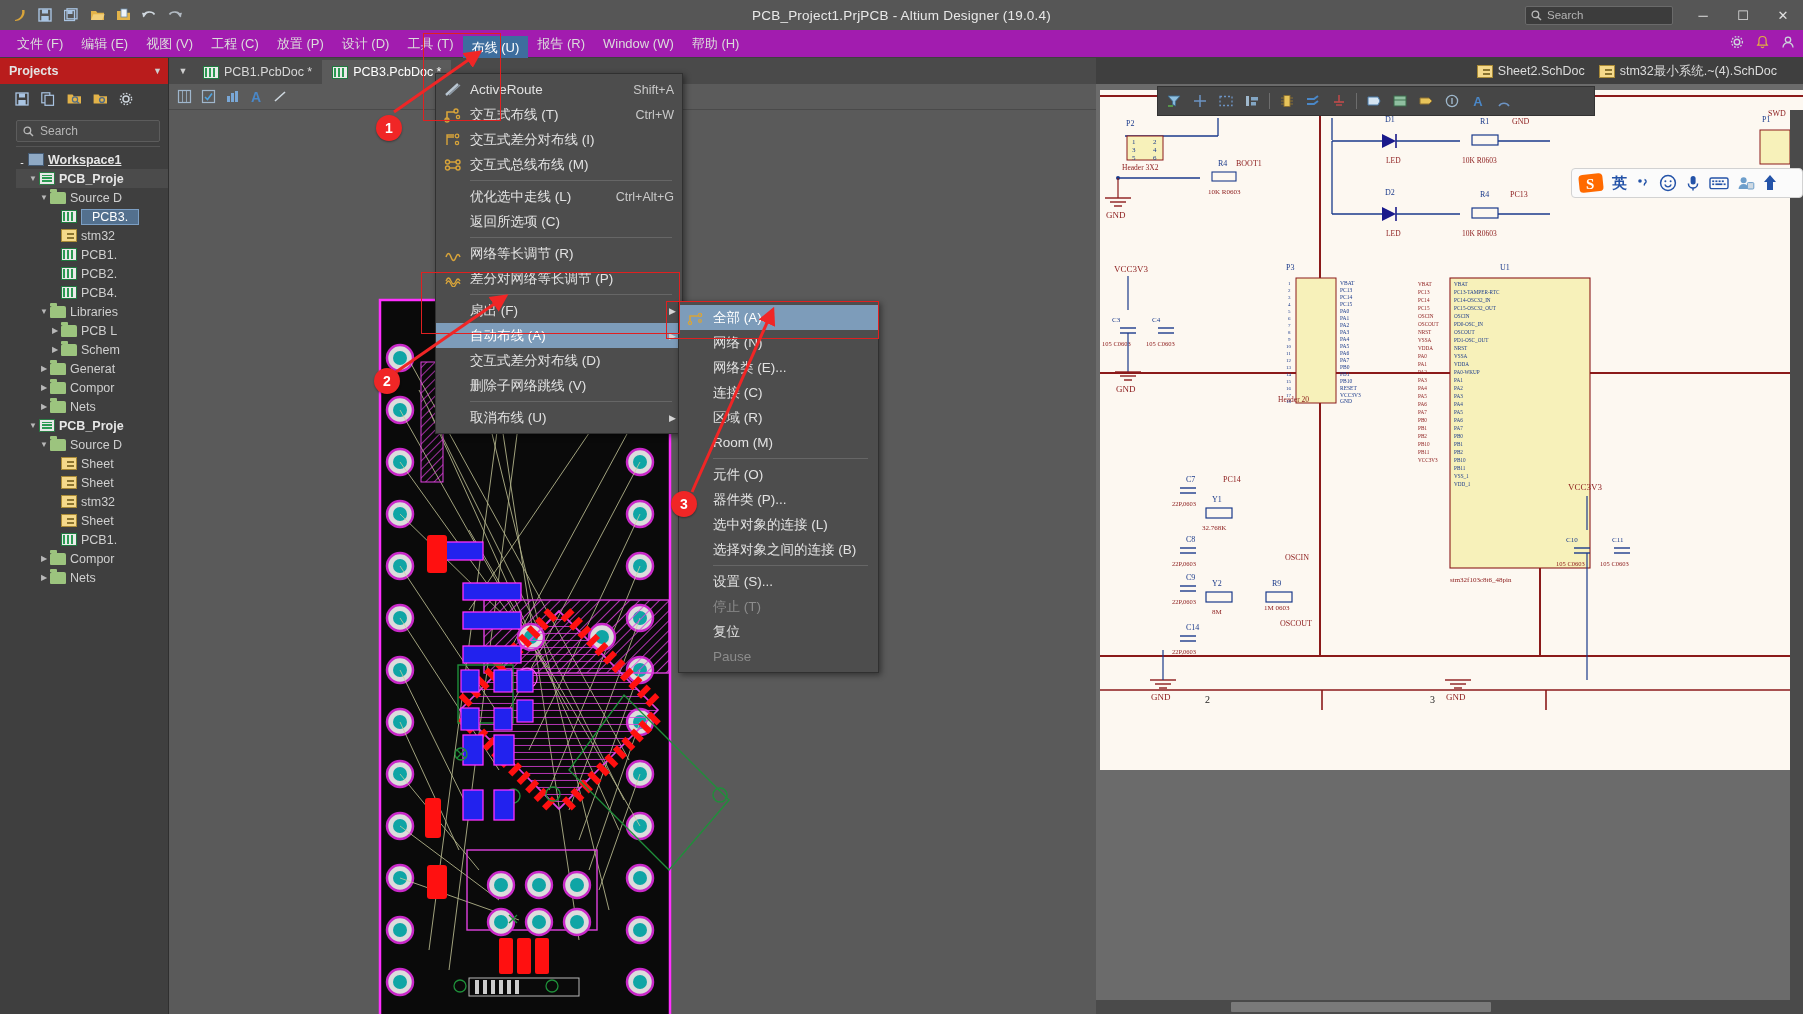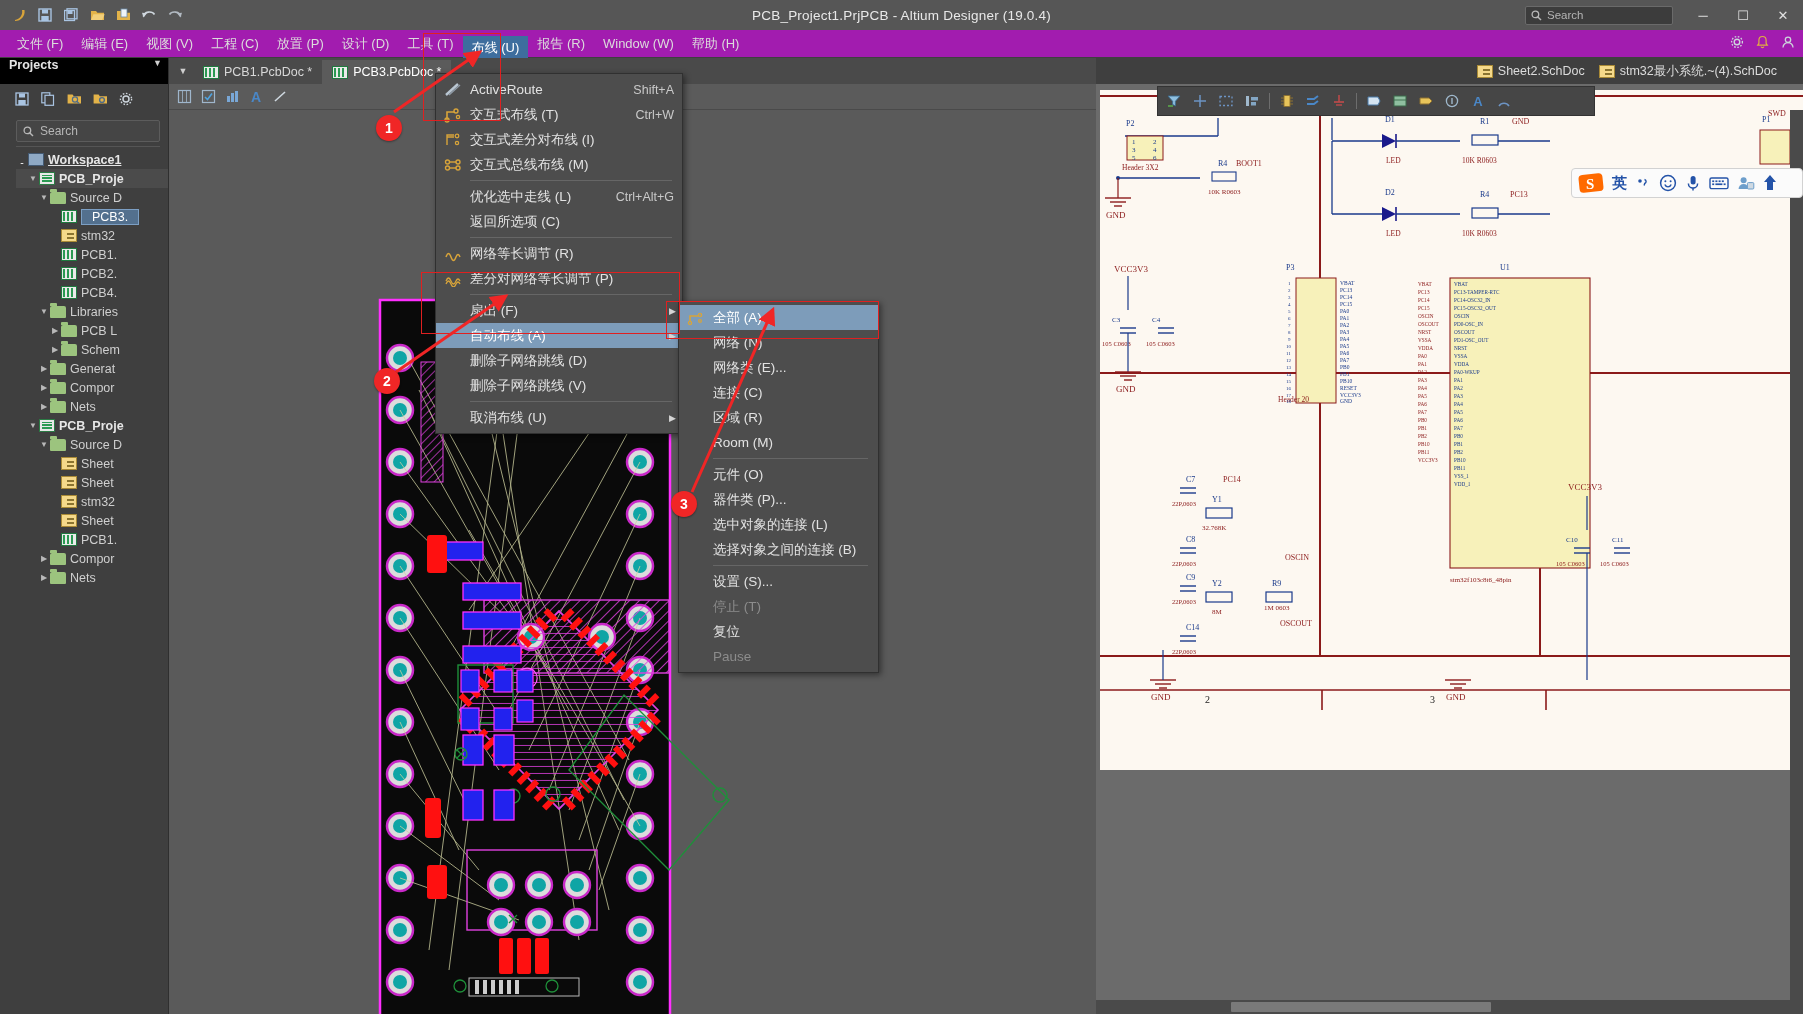--- a/index.html
+++ b/index.html
@@ -43,21 +43,21 @@
   }
   .menu-item.active{ background:#3e6e9e; color:#fff;margin-top:8px; }
   .mb-right{ position:absolute; right:8px; display:flex; gap:12px; align-items:center; color:#cfcfcf; font-size:13px;}
 
   
   .leftpanel{
     position:absolute; left:0; top:58px; width:169px; height:956px;
     background:#3f3f3f; border-right:1px solid #2f2f2f;
   }
   .lp-header{
-    height:26px; background:#000000; display:flex; align-items:flex-start;
+    height:26px; background:#b91c1c; display:flex; align-items:center;
     justify-content:space-between; padding:0 6px 0 9px;
     color:#e4e4e4; font-size:12.5px; font-weight:bold;
   }
   .lp-caret{ color:#cfcfcf; font-size:9px; }
   .lp-toolbar{
     height:30px; display:flex; align-items:center; gap:10px; padding-left:14px;
     background:#3f3f3f;
   }
   .lp-tool{ width:16px;height:16px;display:flex;align-items:center;justify-content:center; }
   .lp-search{
@@ -1159,21 +1159,21 @@
         <span class="plabel">扇出 (F)</span>
         <span class="psub">▶</span>
       </div>
       <div class="pitem hl">
         <span class="picon"></span>
         <span class="plabel">自动布线 (A)</span>
         <span class="psub">▶</span>
       </div>
       <div class="pitem">
         <span class="picon"></span>
-        <span class="plabel">删除子网络跳线 (D)</span>
+        <span class="plabel">交互式差分对布线 (D)</span>
       </div>
       <div class="pitem">
         <span class="picon"></span>
         <span class="plabel">删除子网络跳线 (V)</span>
       </div>
       <div class="psep"></div>
       <div class="pitem">
         <span class="picon"></span>
         <span class="plabel">取消布线 (U)</span>
         <span class="psub">▶</span>

